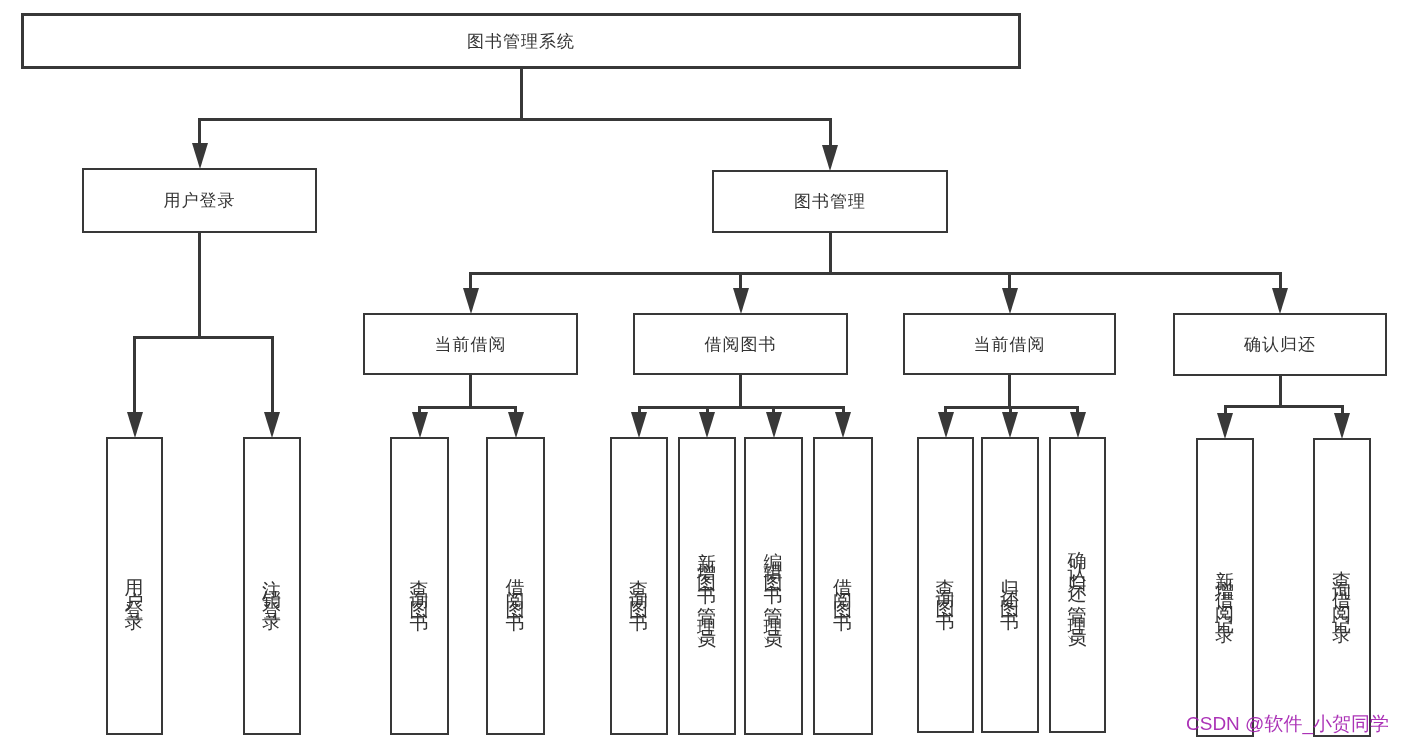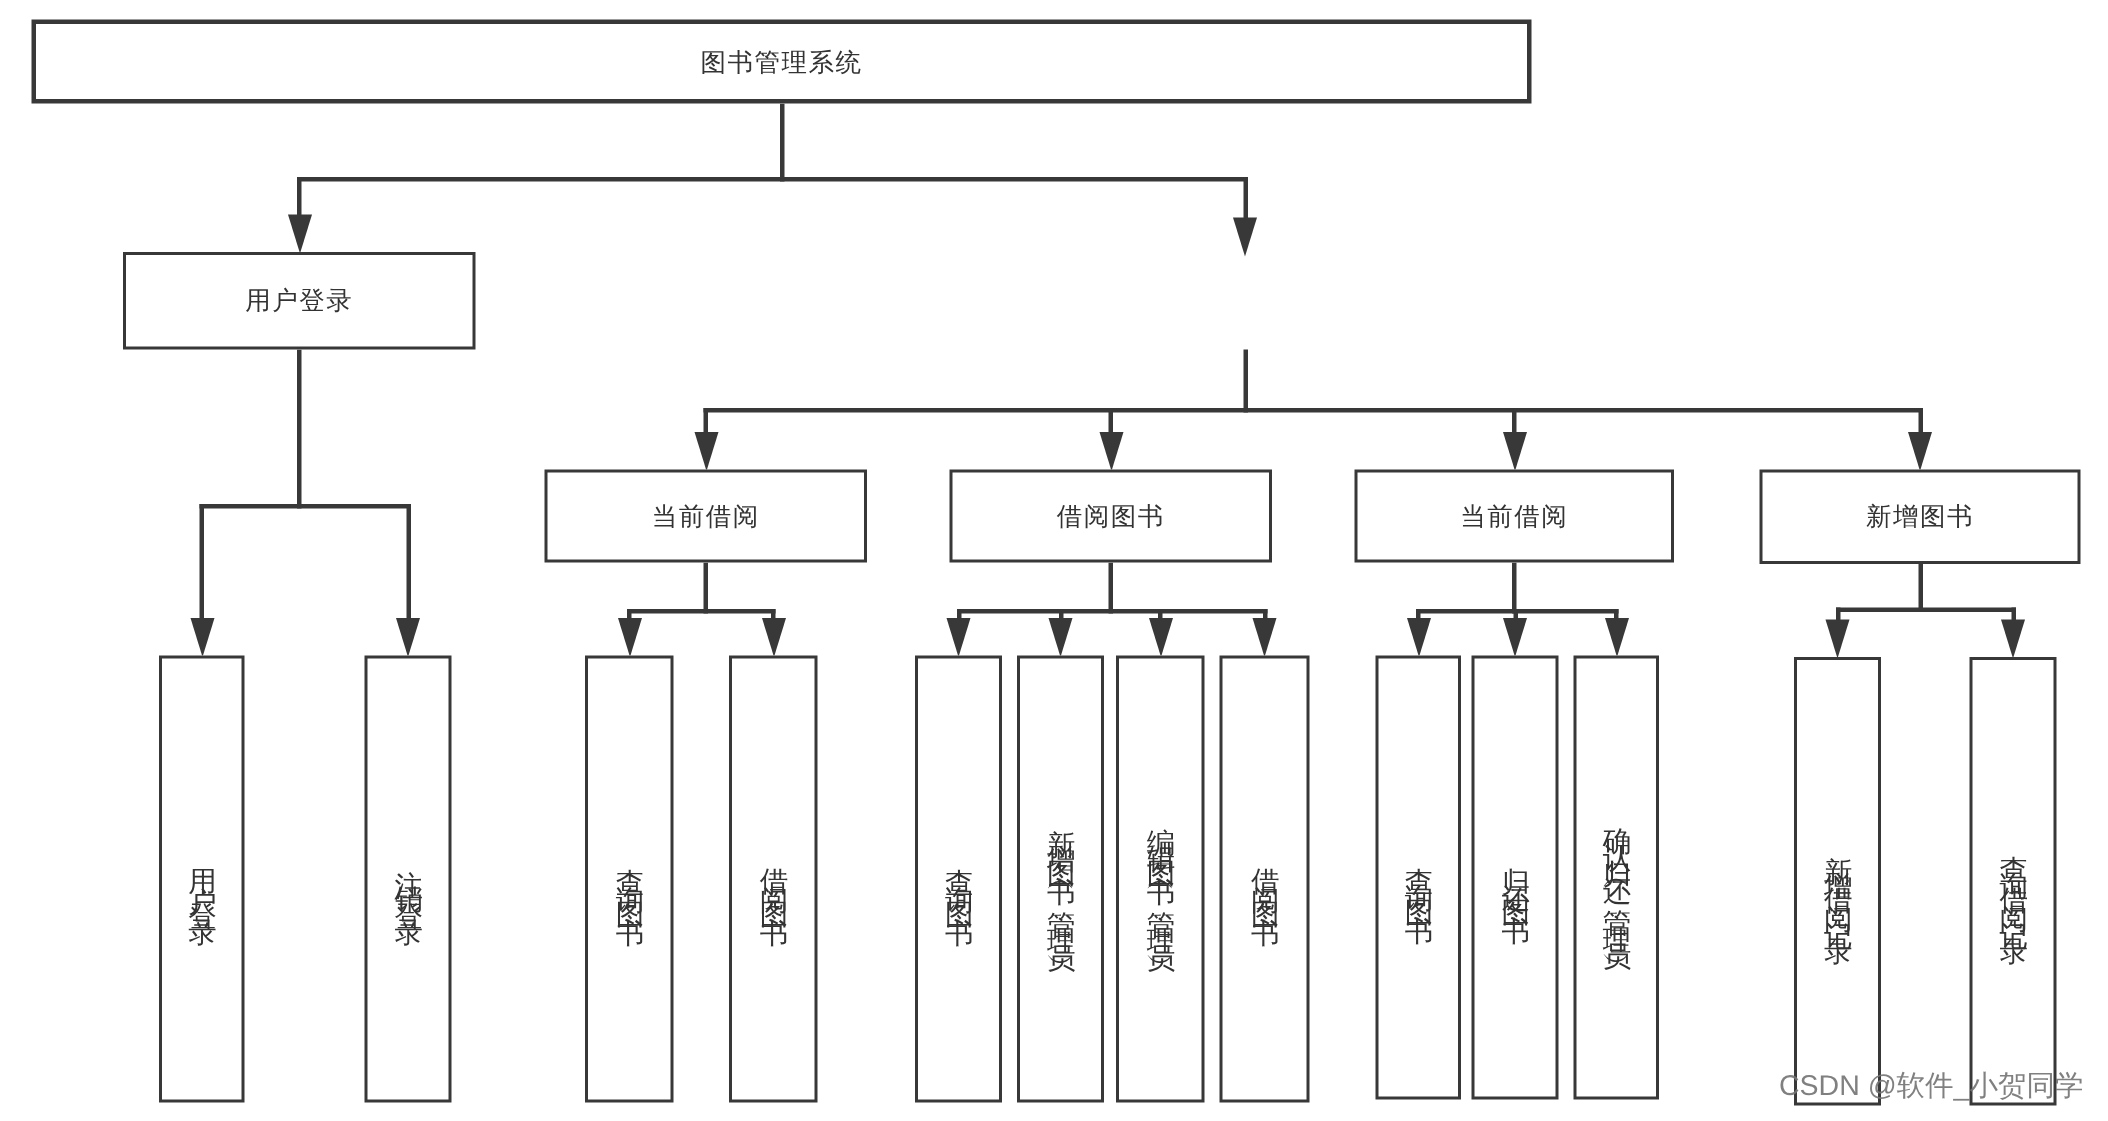--- a/index.html
+++ b/index.html
@@ -37,21 +37,21 @@
     width: 0; height: 0;
     border-left: 8px solid transparent;
     border-right: 8px solid transparent;
     border-top: 26px solid #383838;
   }
   .watermark {
     position: absolute;
     left: 1186px;
     top: 711px;
     font-size: 19px;
-    color: #737373;
+    color: #a21caf;
     opacity: 0.9;
     white-space: nowrap;
     z-index: 5;
   }
 </style>
 </head>
 <body>
 
 <div id="stage">
   <div class="watermark">CSDN @软件_小贺同学</div>
@@ -106,31 +106,34 @@
     <div class="line" style="left: 1223.5px; top: 405px; width: 3px; height: 15px;"></div>
     <div class="arrow" style="left: 1217px; top: 413px;"></div>
     <div class="line" style="left: 1340.5px; top: 405px; width: 3px; height: 15px;"></div>
     <div class="arrow" style="left: 1334px; top: 413px;"></div>
     <div class="node root h" style="left: 21px; top: 13px; width: 1000px; height: 56px;">
       <span class="lbl">图书管理系统</span>
     </div>
     <div class="node h" style="left: 82px; top: 168px; width: 235px; height: 65px;">
       <span class="lbl">用户登录</span>
     </div>
+    <div class="node h" style="left: 712px; top: 170px; width: 236px; height: 63px;">
+      <span class="lbl">图书管理</span>
+    </div>
     <div class="node h" style="left: 363px; top: 313px; width: 215px; height: 62px;">
       <span class="lbl">当前借阅</span>
     </div>
     <div class="node h" style="left: 633px; top: 313px; width: 215px; height: 62px;">
       <span class="lbl">借阅图书</span>
     </div>
     <div class="node h" style="left: 903px; top: 313px; width: 213px; height: 62px;">
       <span class="lbl">当前借阅</span>
     </div>
     <div class="node h" style="left: 1173px; top: 313px; width: 214px; height: 63px;">
-      <span class="lbl">新增图书</span>
+      <span class="lbl">确认归还</span>
     </div>
     <div class="node v" style="left: 106px; top: 437px; width: 57px; height: 298px;">
       <span class="lbl">用户登录</span>
     </div>
     <div class="node v" style="left: 243px; top: 437px; width: 58px; height: 298px;">
       <span class="lbl">注销登录</span>
     </div>
     <div class="node v" style="left: 390px; top: 437px; width: 59px; height: 298px;">
       <span class="lbl">查询图书</span>
     </div>

